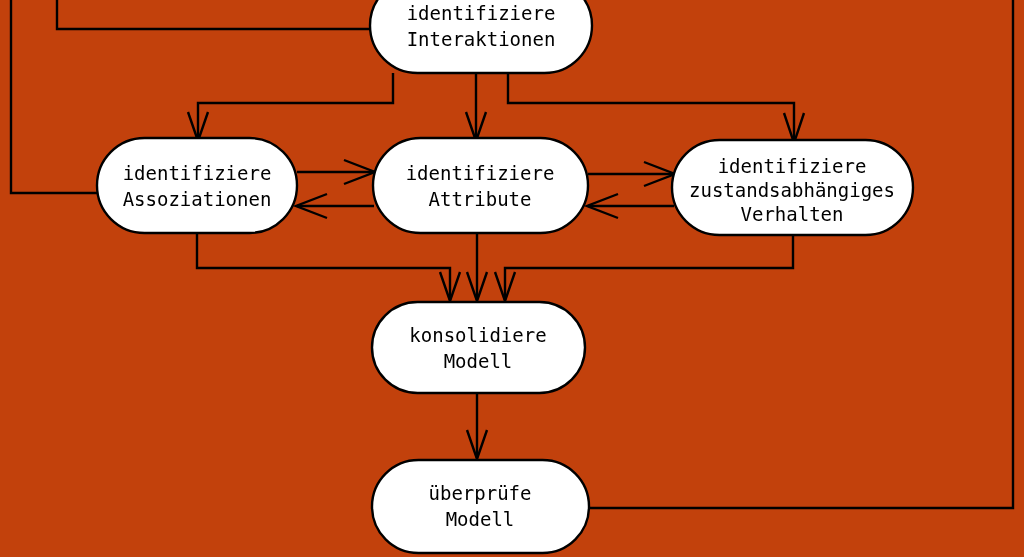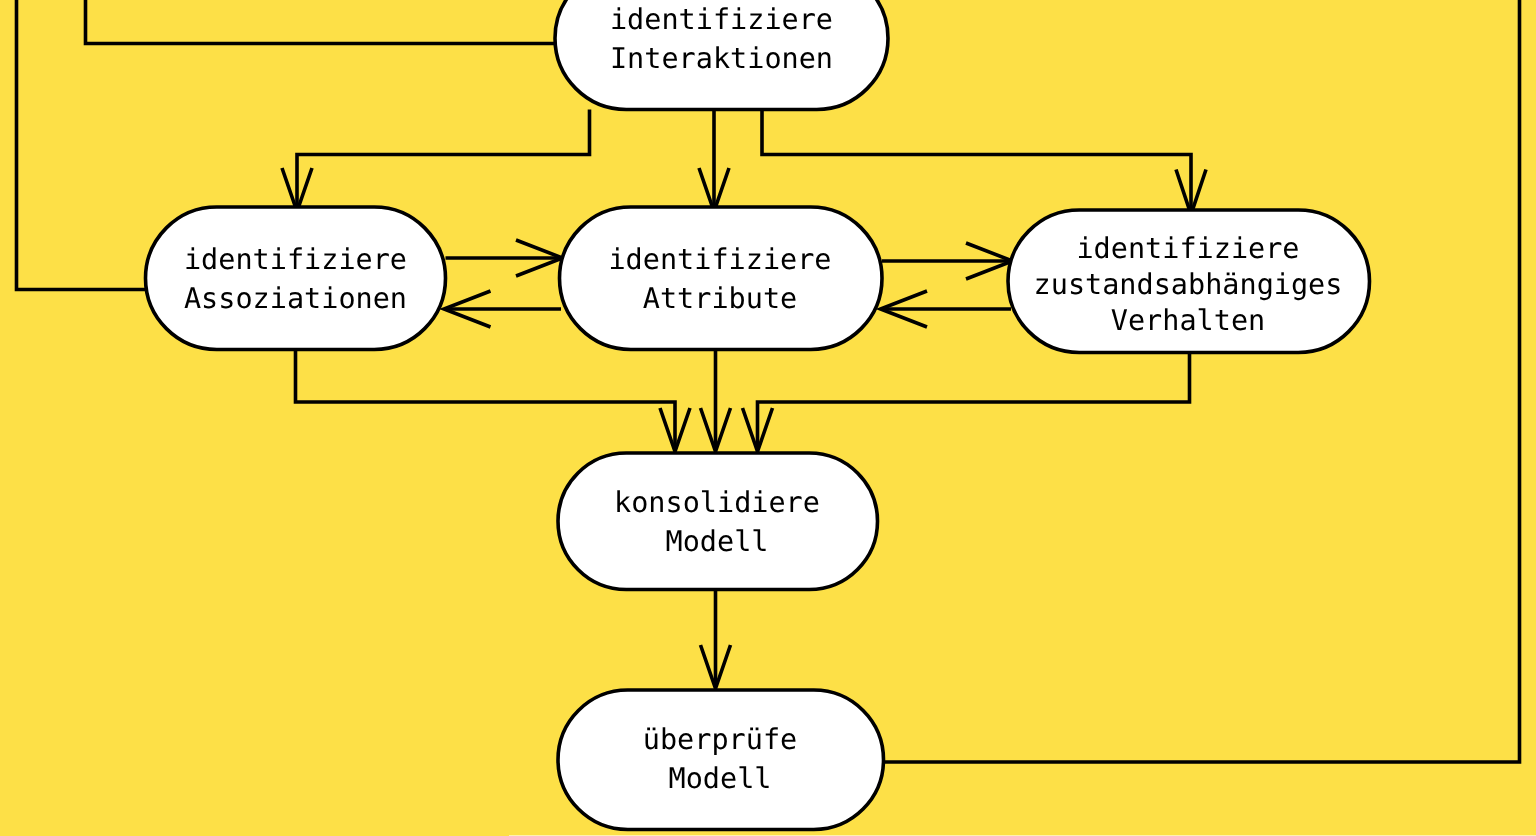--- a/index.html
+++ b/index.html
@@ -10,21 +10,21 @@
   body {
     width: 1024px;
     height: 557px;
     overflow: hidden;
     font-family: "DejaVu Sans Mono", monospace;
   }
   #diagram-root {
     position: relative;
     width: 1024px;
     height: 557px;
-    background: #fde047;
+    background: #c2410c;
   }
   svg#flow {
     display: block;
     width: 1024px;
     height: 557px;
   }
   .node-shape {
     fill: #ffffff;
     stroke: #000000;
     stroke-width: 2.4;

